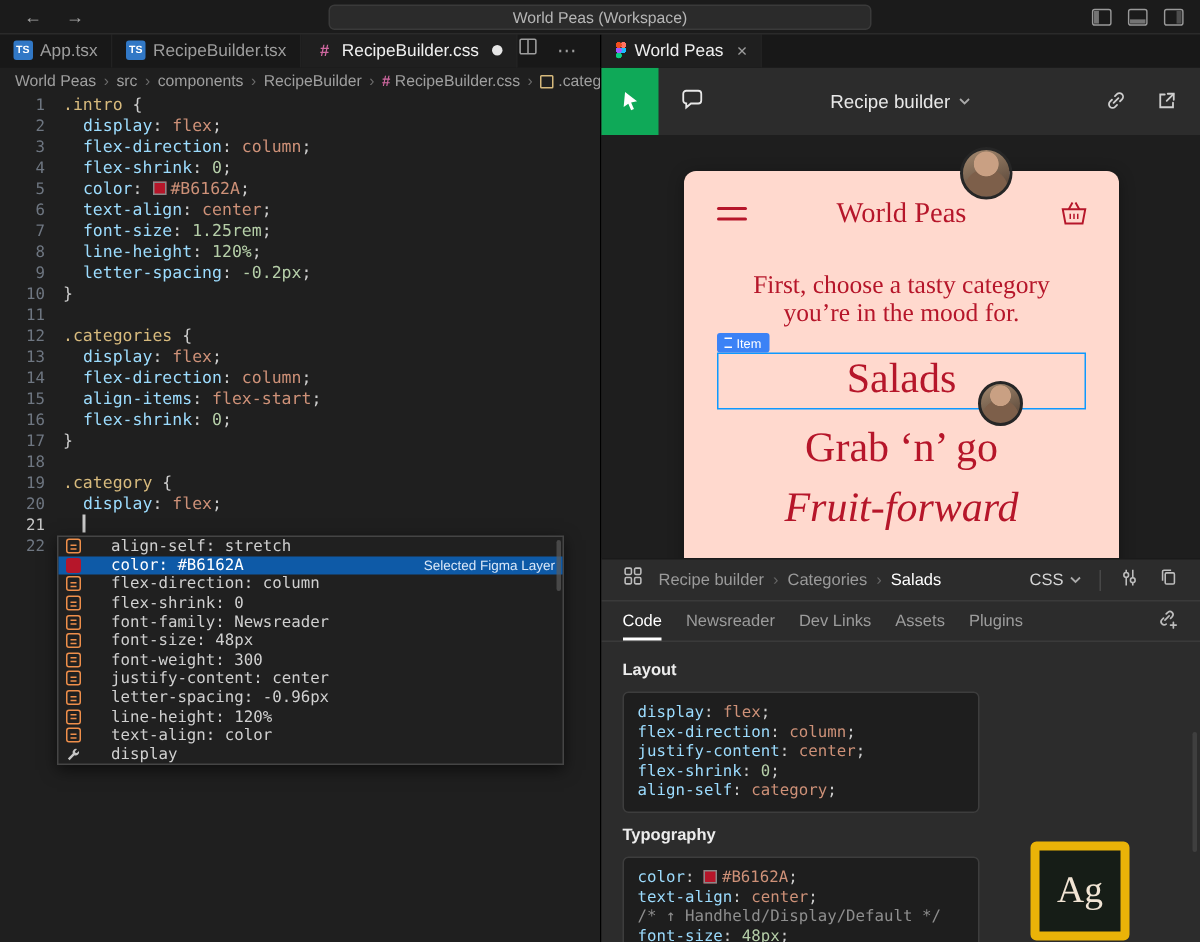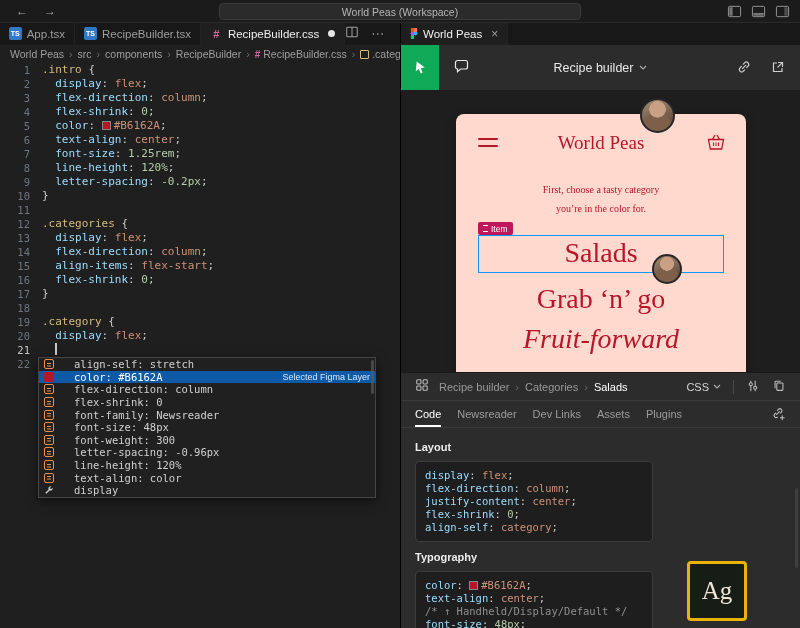--- a/index.html
+++ b/index.html
@@ -80,22 +80,22 @@
     radial-gradient(circle at 50% 30%,#c9a083 0 30%,transparent 32%),
     radial-gradient(circle at 50% 88%,#7d5f4a 0 46%,transparent 48%),
     linear-gradient(160deg,#a58a70,#4e3c30);}
   .av1{left:184px;top:-16px;width:31px;height:31px;}
   .av2{left:196px;top:140px;width:26px;height:26px;z-index:4;}
   .card-head{position:absolute;top:16px;left:0;right:0;height:30px;}
   .burger{position:absolute;left:22px;top:8px;}
   .burger i{display:block;width:20px;height:2px;background:#b6162a;border-radius:1px;margin-bottom:5px;}
   .brand{position:absolute;left:0;right:0;top:2px;text-align:center;font-family:"Liberation Serif","DejaVu Serif",serif;font-size:19px;color:#b6162a;}
   .basket{position:absolute;right:20px;top:3px;}
-  .intro{position:absolute;top:66px;left:0;right:0;text-align:center;font-family:"Liberation Serif","DejaVu Serif",serif;font-size:10px;line-height:19px;color:#b6162a;}
-  .chip{position:absolute;top:108px;left:22px;height:13px;background:#be185d;border-radius:2px;color:#fff;font-size:8.5px;display:flex;align-items:center;gap:3px;padding:0 5px;z-index:5;}
+  .intro{position:absolute;top:66px;left:0;right:0;text-align:center;font-family:"Liberation Serif","DejaVu Serif",serif;font-size:17px;line-height:19px;color:#b6162a;}
+  .chip{position:absolute;top:108px;left:22px;height:13px;background:#3b82f6;border-radius:2px;color:#fff;font-size:8.5px;display:flex;align-items:center;gap:3px;padding:0 5px;z-index:5;}
   .chip-ic{width:5px;height:5px;border-top:1px solid #fff;border-bottom:1px solid #fff;}
   .selbox{position:absolute;top:121px;left:22px;right:22px;height:38px;border:1.5px solid #0d99ff;box-sizing:border-box;z-index:3;}
   .cat{position:absolute;left:0;right:0;text-align:center;font-family:"Liberation Serif","DejaVu Serif",serif;font-size:28px;line-height:38px;color:#b6162a;font-weight:400;}
   .cat.inbox{top:-2px;line-height:37px;}
   .cat.c2{top:166px;}
   .cat.c3{top:206px;font-style:italic;}
 
   
   .inspector{position:absolute;top:327px;left:0;right:0;bottom:0;background:#2c2c2c;border-top:1px solid #1a1a1a;overflow:hidden;}
   .ihdr{position:absolute;top:0;left:0;right:0;height:28px;border-bottom:1px solid #3a3a3a;display:flex;align-items:center;padding:0 14px;box-sizing:border-box;}
@@ -106,21 +106,21 @@
   .vdiv{width:1px;height:14px;background:#484848;}
   .itabs{position:absolute;top:28px;left:0;right:0;height:27px;border-bottom:1px solid #3a3a3a;display:flex;align-items:stretch;gap:16px;padding:0 14px;box-sizing:border-box;font-size:11px;}
   .itab{display:flex;align-items:center;color:#9c9c9c;}
   .itab.active{color:#fff;box-shadow:inset 0 -2px 0 #fff;}
   .itabs .iright{margin-left:auto;display:flex;align-items:center;}
   .icontent{position:absolute;top:55px;left:0;right:0;bottom:0;padding:4px 14px;box-sizing:border-box;}
   .sec-title{font-size:11px;font-weight:bold;color:#ececec;margin:9px 0 8px;}
   .codeblock{width:238px;background:#1e1e1e;border:1px solid #3d3d3d;border-radius:4px;padding:7px 9px;font-family:"DejaVu Sans Mono","Liberation Mono",monospace;font-size:10.5px;line-height:13px;box-sizing:border-box;}
   .codeblock .ib-line{white-space:pre;}
   .codeblock .tk-c{color:#8f8f8f;}
-  .agbox{position:absolute;left:286px;top:133px;width:54px;height:54px;background:#161d17;border:3px solid #eab308;border-radius:4px;display:flex;align-items:center;justify-content:center;font-family:"Liberation Serif","DejaVu Serif",serif;font-size:25px;color:#f1e4d4;}
+  .agbox{position:absolute;left:286px;top:133px;width:54px;height:54px;background:#161d17;border:6px solid #eab308;border-radius:4px;display:flex;align-items:center;justify-content:center;font-family:"Liberation Serif","DejaVu Serif",serif;font-size:25px;color:#f1e4d4;}
   .iscroll{position:absolute;right:2px;top:60px;width:3px;height:80px;background:#4d4d4d;border-radius:2px;opacity:.6;}
 
   svg{overflow:visible;}
 </style>
 </head>
 <body>
 
 <div class="app">
 
   <div class="titlebar">
@@ -327,20 +327,24 @@
           <span class="sg-ic figma"></span>
           <span class="sg-l">font-family: Newsreader</span>
         </div>
         <div class="sg">
           <span class="sg-ic figma"></span>
           <span class="sg-l">font-size: 48px</span>
         </div>
         <div class="sg">
           <span class="sg-ic figma"></span>
           <span class="sg-l">font-weight: 300</span>
+        </div>
+        <div class="sg">
+          <span class="sg-ic figma"></span>
+          <span class="sg-l">justify-content: center</span>
         </div>
         <div class="sg">
           <span class="sg-ic figma"></span>
           <span class="sg-l">letter-spacing: -0.96px</span>
         </div>
         <div class="sg">
           <span class="sg-ic figma"></span>
           <span class="sg-l">line-height: 120%</span>
         </div>
         <div class="sg">
@@ -407,21 +411,21 @@
           <span class="basket">
             <svg width="20" height="18" viewBox="0 0 20 18" fill="none" stroke="#b6162a" stroke-width="1.3">
                 <path d="M2.5 6.5h15l-1.8 9.5H4.3z"></path>
                 <path d="M6.5 6.5L9 2M13.5 6.5L11 2"></path>
                 <path d="M7.5 9.5v3.5M10 9.5v3.5M12.5 9.5v3.5" stroke-width="1"></path>
               </svg>
           </span>
         </div>
         <div class="intro">
           <div>First, choose a tasty category</div>
-          <div>you’re in the color for.</div>
+          <div>you’re in the mood for.</div>
         </div>
         <div class="chip">
           <span class="chip-ic"></span>
           <span>Item</span>
         </div>
         <div class="selbox">
           <div class="cat inbox">Salads</div>
         </div>
         <div class="avatar av2"></div>
         <div class="cat c2">Grab ‘n’ go</div>

